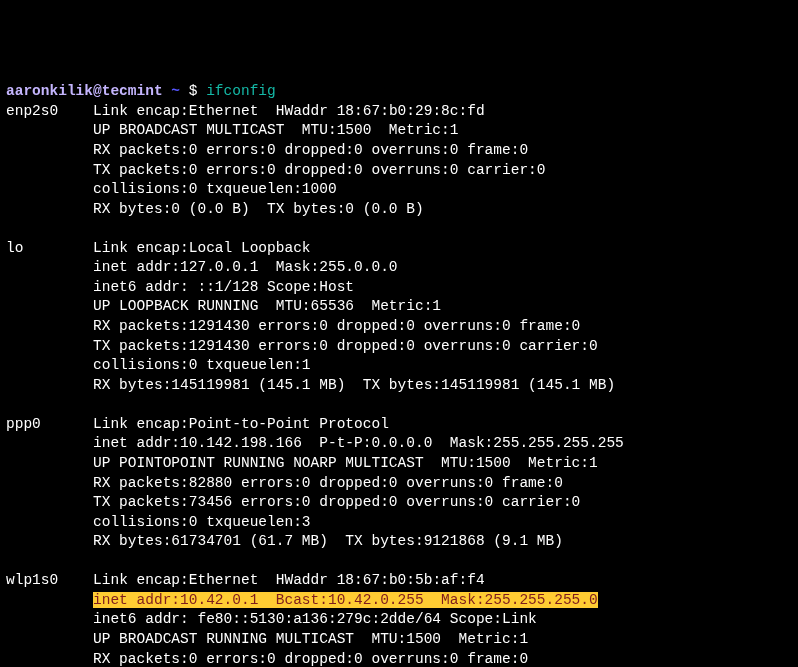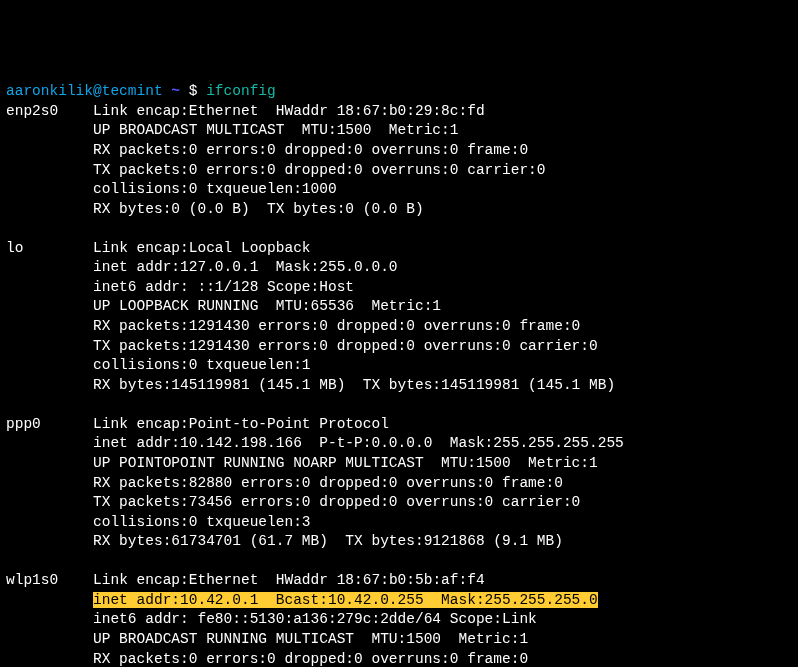--- a/index.html
+++ b/index.html
@@ -6,26 +6,26 @@
     body {
       background: #000000;
       color: #ffffff;
       font-family: 'Consolas', 'Monaco', 'Courier New', monospace;
       font-size: 14.5px;
       line-height: 1.35;
       padding: 4px 6px;
       width: 798px;
       white-space: pre;
     }
-    .prompt-user { color: #0ea5e9; font-weight: normal; }
+    .prompt-user { color: #c4b5fd; font-weight: bold; }
     .prompt-tilde { color: #5555ff; font-weight: bold; }
     .prompt-dollar { color: #ffffff; }
     .cmd { color: #14b8a6; }
     .out { color: #ffffff; }
-    .hl { background: #ffcc33; color: #000000; text-align: center; }
+    .hl { background: #ffcc33; color: #7f1d1d; text-align: center; }
     .line { display: block; }
   </style>
 </head>
 <body>
 
 
 
 <div><span class="line"><span class="prompt-user">aaronkilik@tecmint</span> <span class="prompt-tilde">~</span> <span class="prompt-dollar">$</span> <span class="cmd">ifconfig</span></span><span class="line out"><span>enp2s0</span><span>    </span><span>Link encap:Ethernet  HWaddr 18:67:b0:29:8c:fd</span></span><span class="line out"><span>          </span><span>UP BROADCAST MULTICAST  MTU:1500  Metric:1</span></span><span class="line out"><span>          </span><span>RX packets:0 errors:0 dropped:0 overruns:0 frame:0</span></span><span class="line out"><span>          </span><span>TX packets:0 errors:0 dropped:0 overruns:0 carrier:0</span></span><span class="line out"><span>          </span><span>collisions:0 txqueuelen:1000</span></span><span class="line out"><span>          </span><span>RX bytes:0 (0.0 B)  TX bytes:0 (0.0 B)</span></span><span class="line"> </span><span class="line out"><span>lo</span>        <span>Link encap:Local Loopback</span></span><span class="line out"><span>          </span><span>inet addr:127.0.0.1  Mask:255.0.0.0</span></span><span class="line out"><span>          </span><span>inet6 addr: ::1/128 Scope:Host</span></span><span class="line out"><span>          </span><span>UP LOOPBACK RUNNING  MTU:65536  Metric:1</span></span><span class="line out"><span>          </span><span>RX packets:1291430 errors:0 dropped:0 overruns:0 frame:0</span></span><span class="line out"><span>          </span><span>TX packets:1291430 errors:0 dropped:0 overruns:0 carrier:0</span></span><span class="line out"><span>          </span><span>collisions:0 txqueuelen:1</span></span><span class="line out"><span>          </span><span>RX bytes:145119981 (145.1 MB)  TX bytes:145119981 (145.1 MB)</span></span><span class="line"> </span><span class="line out"><span>ppp0</span>      <span>Link encap:Point-to-Point Protocol</span></span><span class="line out"><span>          </span><span>inet addr:10.142.198.166  P-t-P:0.0.0.0  Mask:255.255.255.255</span></span><span class="line out"><span>          </span><span>UP POINTOPOINT RUNNING NOARP MULTICAST  MTU:1500  Metric:1</span></span><span class="line out"><span>          </span><span>RX packets:82880 errors:0 dropped:0 overruns:0 frame:0</span></span><span class="line out"><span>          </span><span>TX packets:73456 errors:0 dropped:0 overruns:0 carrier:0</span></span><span class="line out"><span>          </span><span>collisions:0 txqueuelen:3</span></span><span class="line out"><span>          </span><span>RX bytes:61734701 (61.7 MB)  TX bytes:9121868 (9.1 MB)</span></span><span class="line"> </span><span class="line out"><span>wlp1s0</span><span>    </span><span>Link encap:Ethernet  HWaddr 18:67:b0:5b:af:f4</span></span><span class="line out"><span>          </span><span class="hl">inet addr:10.42.0.1  Bcast:10.42.0.255  Mask:255.255.255.0</span></span><span class="line out"><span>          </span><span>inet6 addr: fe80::5130:a136:279c:2dde/64 Scope:Link</span></span><span class="line out"><span>          </span><span>UP BROADCAST RUNNING MULTICAST  MTU:1500  Metric:1</span></span><span class="line out"><span>          </span><span>RX packets:0 errors:0 dropped:0 overruns:0 frame:0</span></span></div>
 
 

